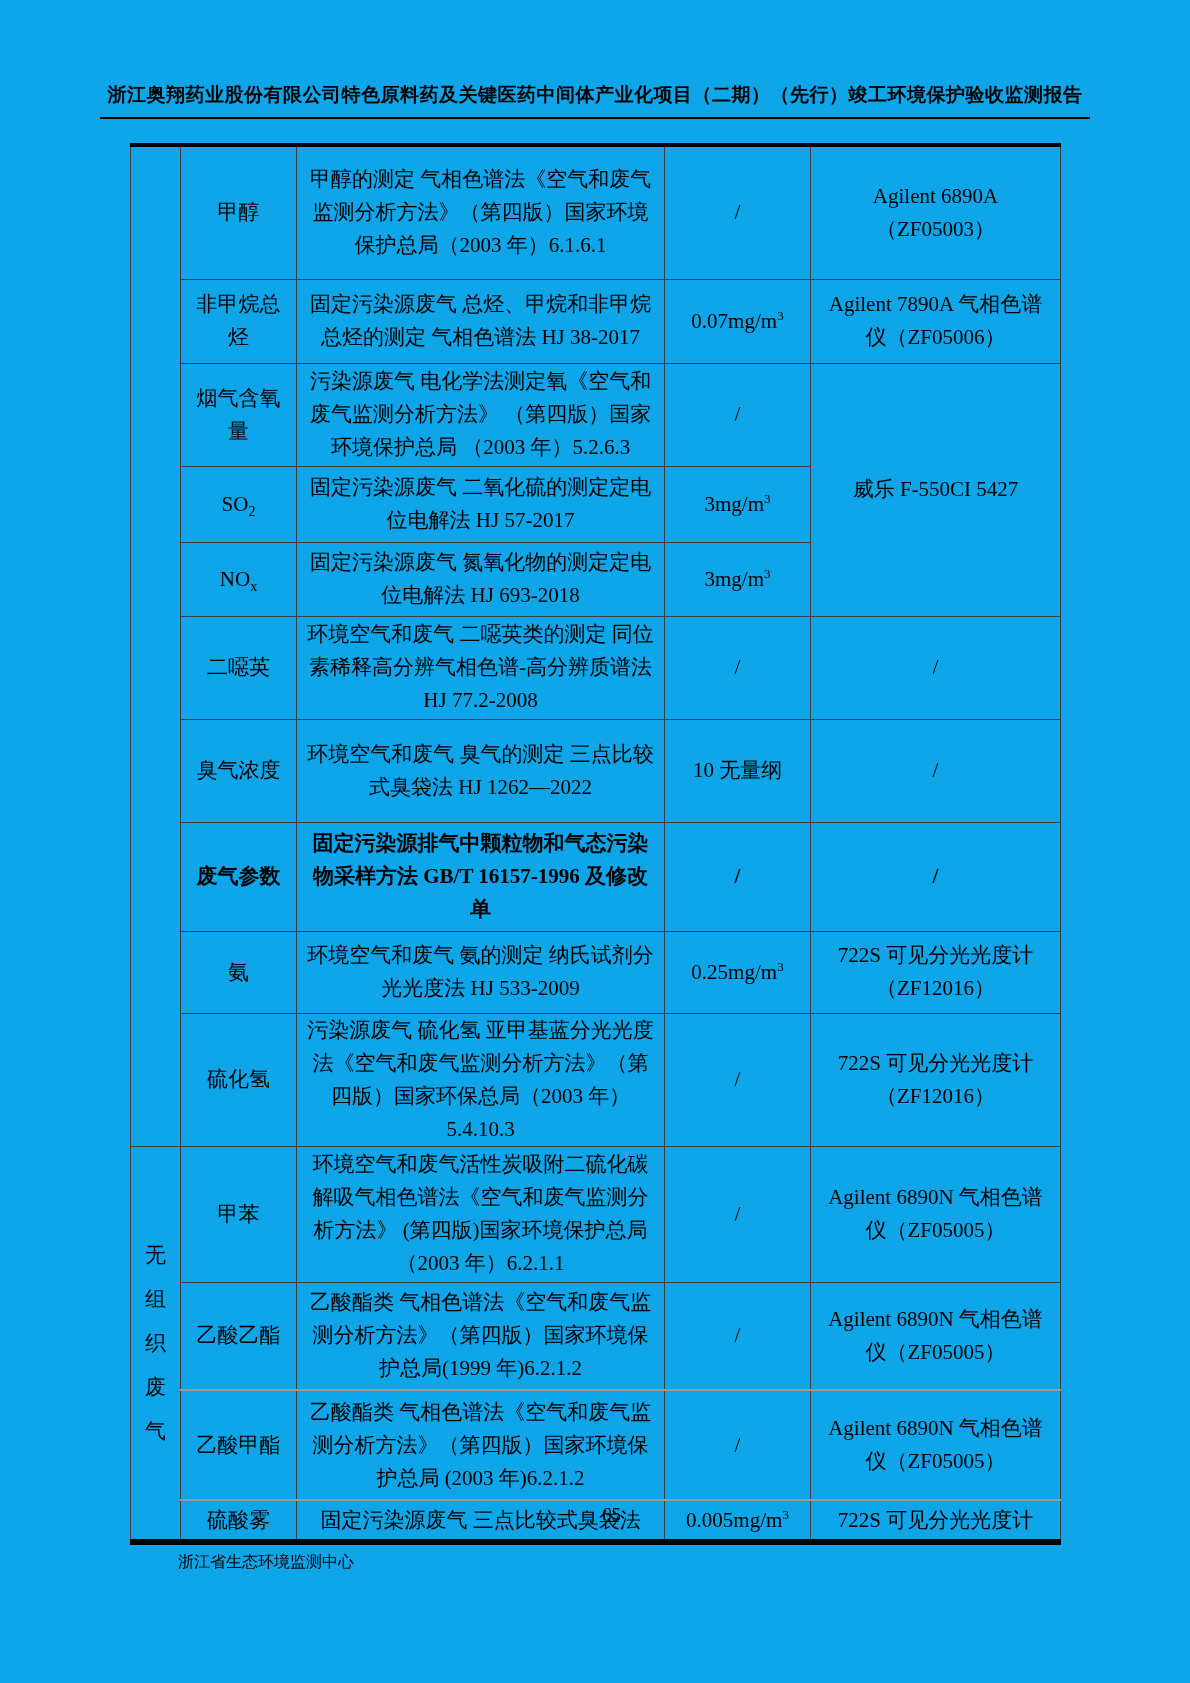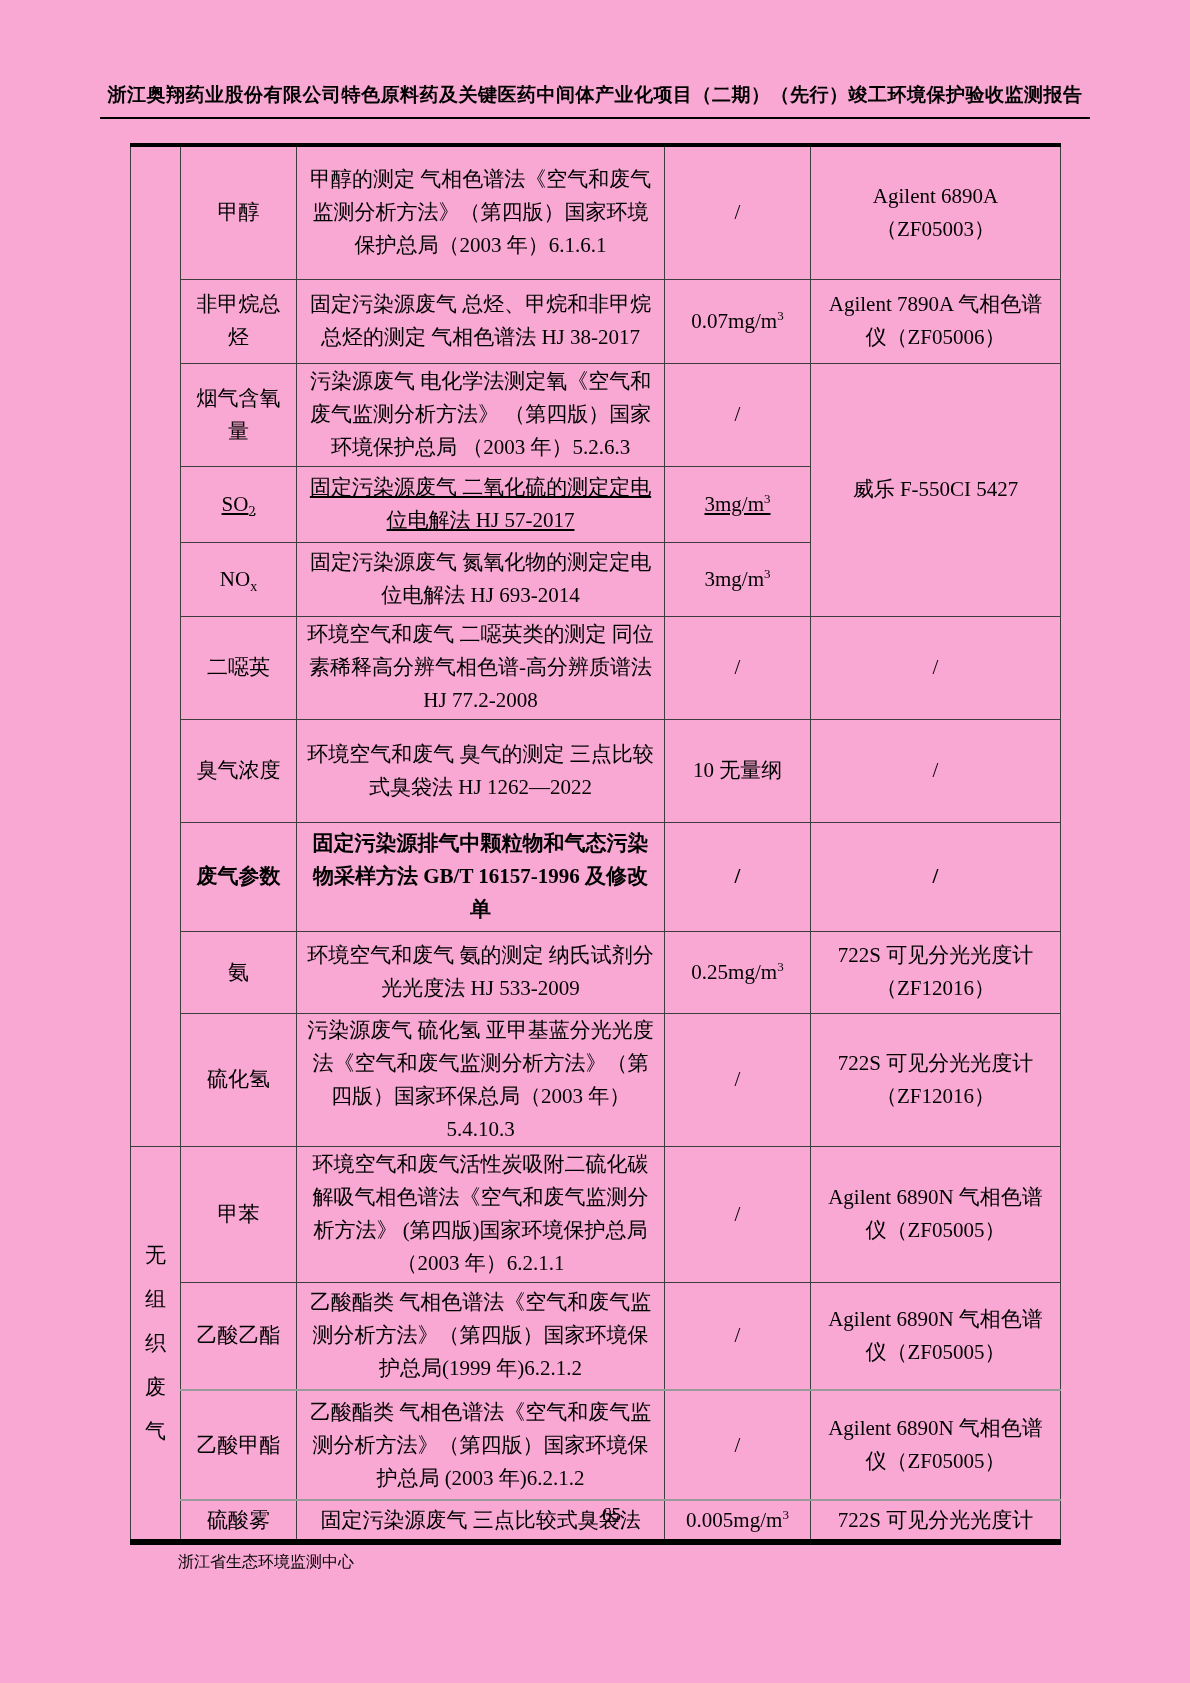--- a/index.html
+++ b/index.html
@@ -1,19 +1,19 @@
 <!DOCTYPE html>
 <html><head>
 <meta charset="utf-8">
 <style>
   html,body { margin:0; padding:0; background:#ffffff; }
   .page {
     position:relative;
     width:1190px; height:1683px;
-    background:#f9a8d4;
+    background:#0ea5e9;
     font-family:"Liberation Serif","DejaVu Serif",serif;
     color:#000;
     overflow:hidden;
   }
   .doc-header {
     position:absolute; top:82px; left:100px; width:990px;
     text-align:center;
     font-size:19px; font-weight:bold;
     letter-spacing:0.5px;
     padding-bottom:9px;
@@ -81,28 +81,28 @@
           <td>固定污染源废气 总烃、甲烷和非甲烷总烃的测定 气相色谱法 HJ 38-2017</td>
           <td>0.07mg/m<sup>3</sup></td>
           <td class="equip-cell" rowspan="1">Agilent 7890A 气相色谱仪（ZF05006）</td>
         </tr>
         <tr style="height: 103px;">
           <td>烟气含氧量</td>
           <td>污染源废气 电化学法测定氧《空气和废气监测分析方法》 （第四版）国家环境保护总局 （2003 年）5.2.6.3</td>
           <td>/</td>
           <td class="equip-cell" rowspan="3">威乐 F-550CI 5427</td>
         </tr>
-        <tr style="height: 76px; text-decoration: underline;">
+        <tr style="height: 76px;">
           <td>SO<sub>2</sub></td>
           <td>固定污染源废气 二氧化硫的测定定电位电解法 HJ 57-2017</td>
           <td>3mg/m<sup>3</sup></td>
         </tr>
         <tr style="height: 74px;">
           <td>NO<sub>x</sub></td>
-          <td>固定污染源废气 氮氧化物的测定定电位电解法 HJ 693-2014</td>
+          <td>固定污染源废气 氮氧化物的测定定电位电解法 HJ 693-2018</td>
           <td>3mg/m<sup>3</sup></td>
         </tr>
         <tr style="height: 103px;">
           <td>二噁英</td>
           <td>环境空气和废气 二噁英类的测定 同位素稀释高分辨气相色谱-高分辨质谱法 HJ 77.2-2008</td>
           <td>/</td>
           <td class="equip-cell" rowspan="1">/</td>
         </tr>
         <tr style="height: 103px;">
           <td>臭气浓度</td>

